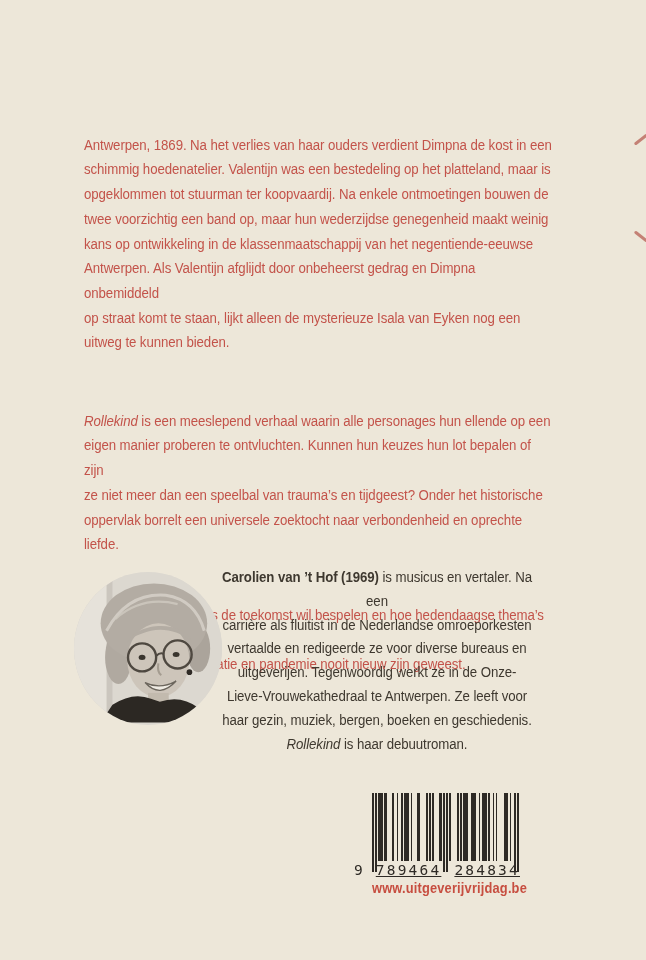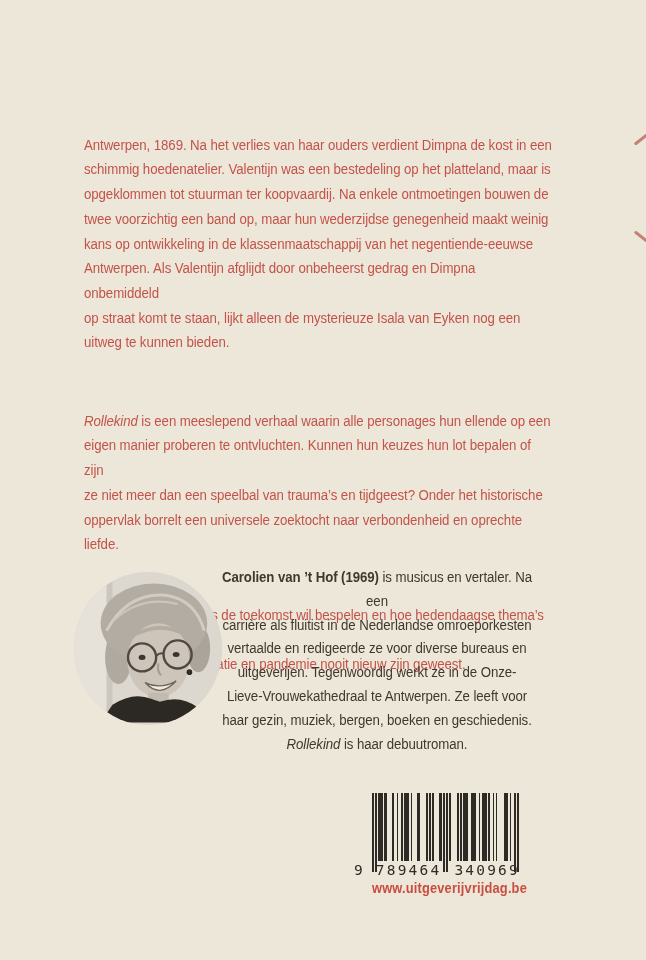--- a/index.html
+++ b/index.html
@@ -37,21 +37,21 @@
   }
   
   #barcode{left:372px;top:793px;width:147px;height:106px;}
   #barcode-bars{display:block;width:147px;height:79px;fill:var(--barcode-ink,#2E2A25);shape-rendering:crispEdges;}
   .bc-digits{
     position:absolute;top:69px;left:-18px;width:166px;
     display:flex;justify-content:space-between;
     color:var(--barcode-ink,#2E2A25);
     font-family:"DejaVu Sans Mono",monospace;font-size:14.5px;
   }
-  .bc-digits .grp{letter-spacing:2.2px;}
+  .bc-digits .grp{letter-spacing:2.2px;text-decoration:underline;}
   .bc-digits .lead{letter-spacing:0;}
   #publisher-url{
     left:372px;top:880px;width:166px;
     transform:scaleX(0.885);transform-origin:0 0;
     color:var(--url-red,#C74E40);
     font-weight:bold;font-size:14.5px;letter-spacing:0.2px;
     text-align:center;white-space:nowrap;
   }
   
   .chev-stroke{position:absolute;width:16px;height:3px;border-radius:2px;background:#C48175;}
@@ -155,21 +155,21 @@
       <rect x="85" y="0" width="1" height="68"></rect>
       <rect x="86" y="0" width="1" height="68"></rect>
       <rect x="87" y="0" width="1" height="68"></rect>
       <rect x="89" y="0" width="1" height="68"></rect>
       <rect x="92" y="0" width="1" height="79"></rect>
       <rect x="94" y="0" width="1" height="79"></rect>
     </svg>
   <div class="bc-digits">
     <span class="lead">9</span>
     <span class="grp">789464</span>
-    <span class="grp">340969</span>
+    <span class="grp">284834</span>
   </div>
 </div>
 
 <div id="publisher-url" class="abs">www.uitgeverijvrijdag.be</div>
 
 <div>
   <div id="chev-top" class="chev-stroke"></div>
   <div id="chev-bot" class="chev-stroke"></div>
 </div>
 

